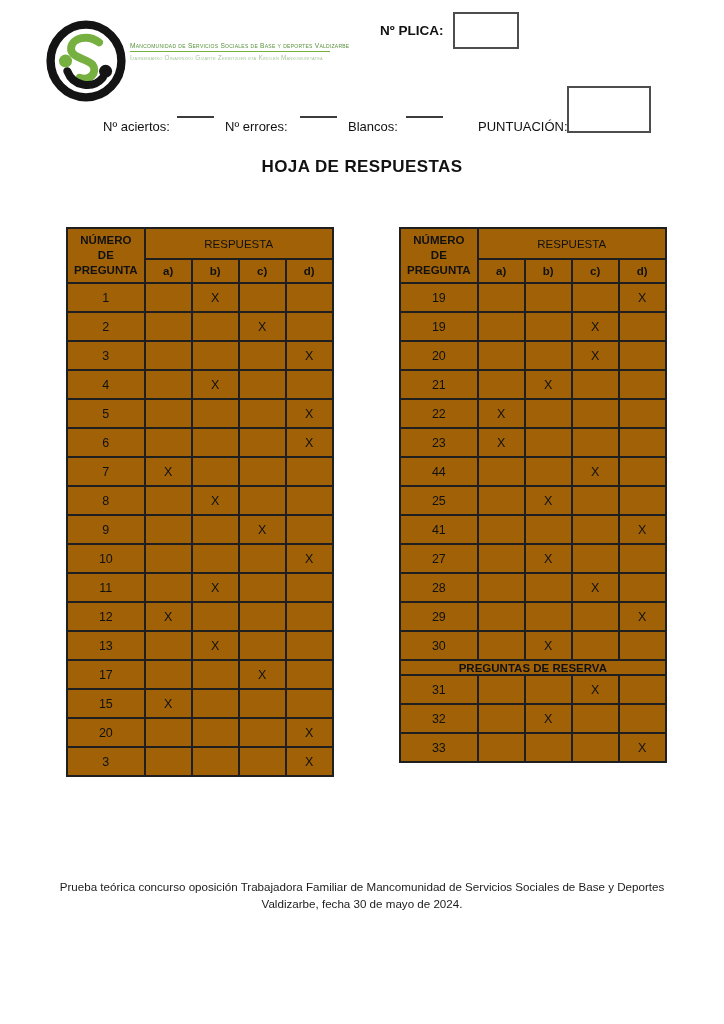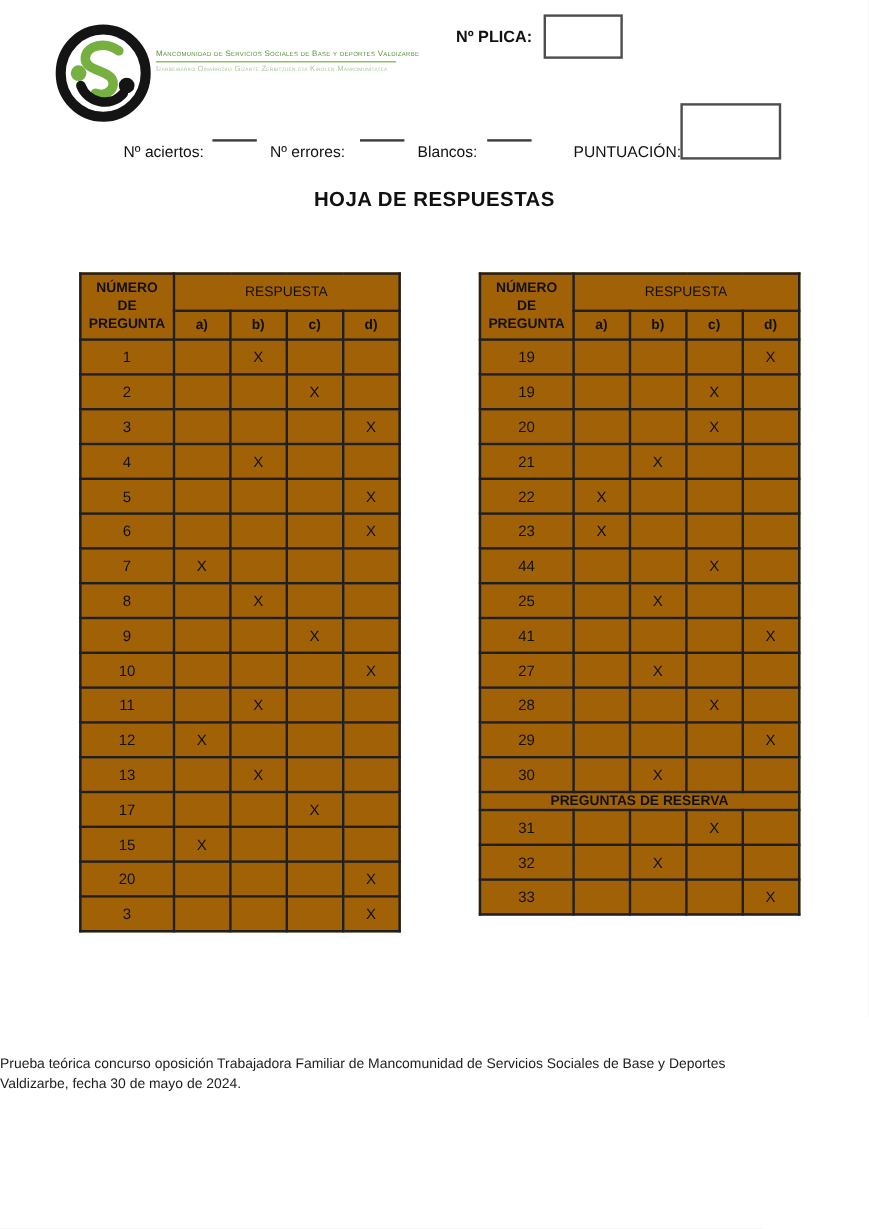--- a/index.html
+++ b/index.html
@@ -42,21 +42,21 @@
   table.answers.right{left:399px;top:227px;}
   table.answers th,table.answers td{border:2px solid var(--table-border);text-align:center;vertical-align:middle;}
   th.numcol{width:73px;font-size:11.5px;font-weight:bold;line-height:1.3;padding:2px 6px;}
   table.answers th.resp{height:31px;font-size:11.5px;font-weight:normal;border-radius:11px;}
   table.answers th.opt{width:47px;height:24px;font-size:11.5px;font-weight:bold;}
   table.answers td{height:29px;font-size:12.5px;}
   table.answers td.qnum{font-size:12.5px;}
   table.answers td.band{font-size:11.5px;font-weight:bold;height:15px;}
 
   
-  .footer{position:absolute;left:0;top:878px;width:724px;
+  .footer{position:absolute;left:0;top:878px;width:724px;text-align:center;
           font-size:11.6px;line-height:1.5;color:#1c1c1c;}
 </style>
 </head>
 <body>
 
 <div class="page">
 
   <div class="logo-wrap">
     <svg class="logo-mark" width="84" height="82" viewBox="0 0 90 88" aria-hidden="true">
       <ellipse cx="45" cy="44" rx="38" ry="39" fill="none" stroke="#141414" stroke-width="9"></ellipse>

